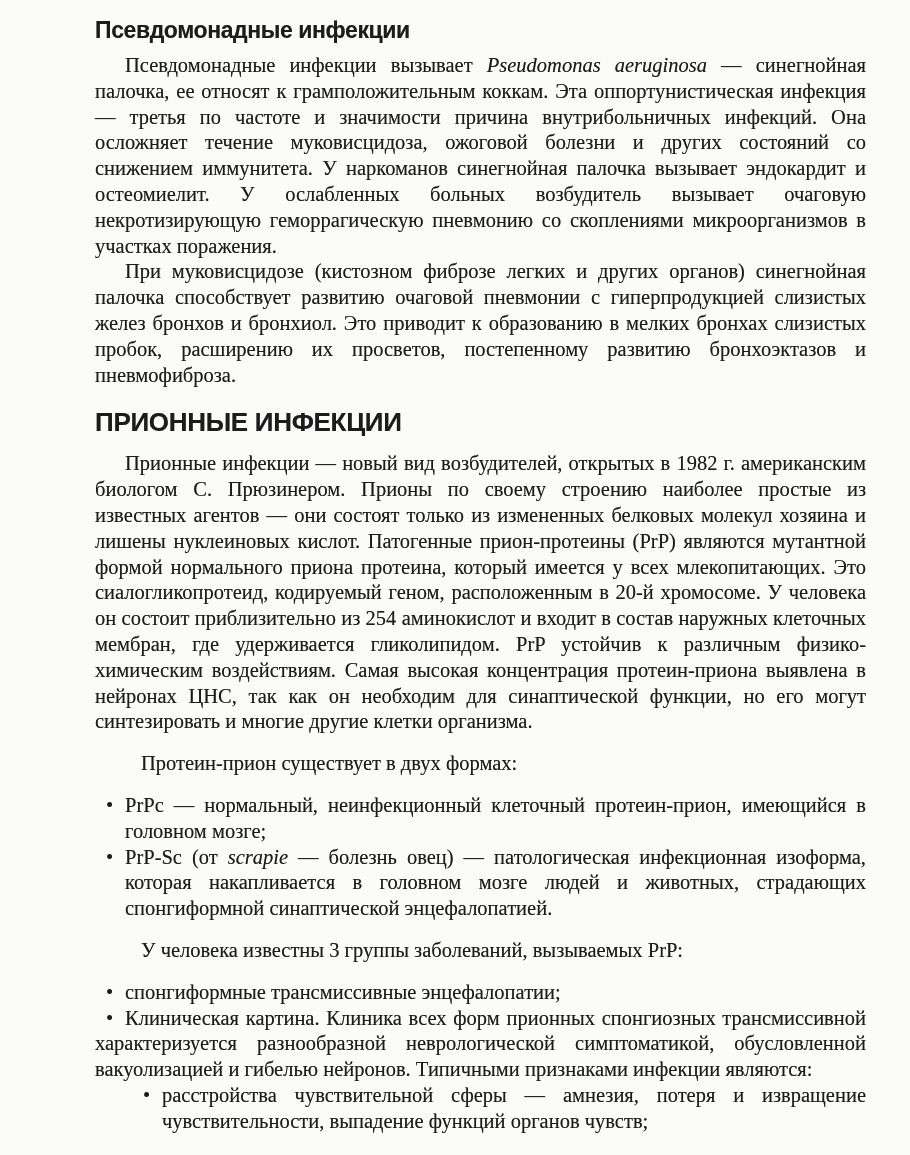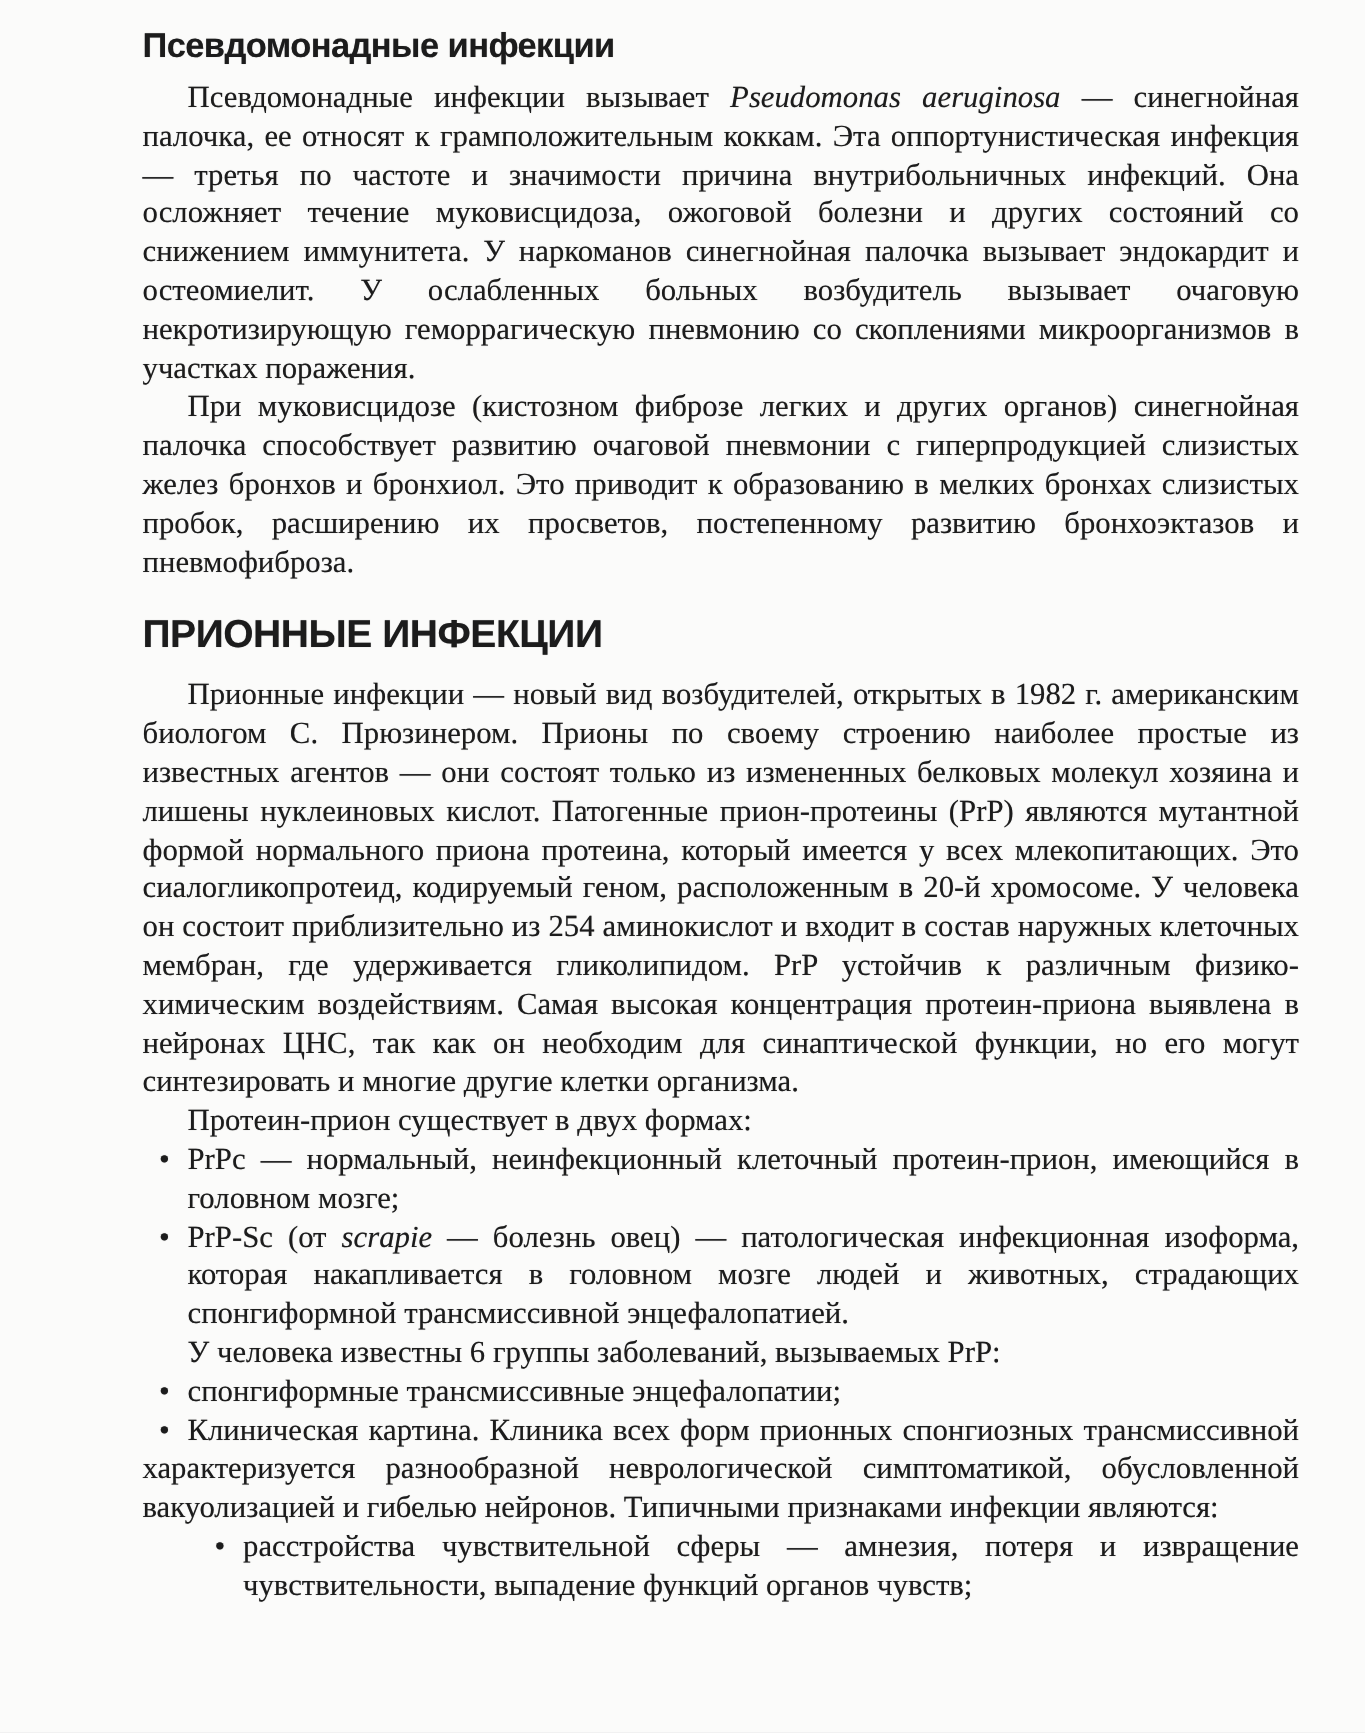--- a/index.html
+++ b/index.html
@@ -38,21 +38,21 @@
   .body-text {
     font-size: 20.5px;
     line-height: 25.8px;
     text-align: justify;
   }
   p.para {
     margin: 0;
     text-indent: 30px;
   }
   .intro-line {
-    margin: 0;
+    margin: 16px;
     text-indent: 30px;
   }
   .bullet-list { margin: 0; }
   .li {
     position: relative;
     padding-left: 30px;
     margin: 0;
     text-align: justify;
   }
   .li .bullet {
@@ -78,24 +78,24 @@
     <p class="para">При муковисцидозе (кистозном фиброзе легких и других органов) синегнойная палочка способствует развитию очаговой пневмонии с гиперпродукцией слизистых желез бронхов и бронхиол. Это приводит к образованию в мелких бронхах слизистых пробок, расширению их просветов, постепенному развитию бронхоэктазов и пневмофиброза.</p>
 
     <div class="h2">ПРИОННЫЕ ИНФЕКЦИИ</div>
 
     <p class="para">Прионные инфекции — новый вид возбудителей, открытых в 1982 г. американским биологом С. Прюзинером. Прионы по своему строению наиболее простые из известных агентов — они состоят только из измененных белковых молекул хозяина и лишены нуклеиновых кислот. Патогенные прион-протеины (PrP) являются мутантной формой нормального приона протеина, который имеется у всех млекопитающих. Это сиалогликопротеид, кодируемый геном, расположенным в 20-й хромосоме. У человека он состоит приблизительно из 254 аминокислот и входит в состав наружных клеточных мембран, где удерживается гликолипидом. PrP устойчив к различным физико-химическим воздействиям. Самая высокая концентрация протеин-приона выявлена в нейронах ЦНС, так как он необходим для синаптической функции, но его могут синтезировать и многие другие клетки организма.</p>
 
     <p class="intro-line">Протеин-прион существует в двух формах:</p>
 
     <div class="bullet-list">
       <div class="li"><span class="bullet">•</span><span>PrPc — нормальный, неинфекционный клеточный протеин-прион, имеющийся в головном мозге;</span></div>
-      <div class="li"><span class="bullet">•</span><span>PrP-Sc (от </span><i>scrapie</i><span> — болезнь овец) — патологическая инфекционная изоформа, которая накапливается в головном мозге людей и животных, страдающих спонгиформной трансмиссивной энцефалопатией.</span></div>
+      <div class="li"><span class="bullet">•</span><span>PrP-Sc (от </span><i>scrapie</i><span> — болезнь овец) — патологическая инфекционная изоформа, которая накапливается в головном мозге людей и животных, страдающих спонгиформной синаптической энцефалопатией.</span></div>
     </div>
 
-    <p class="intro-line">У человека известны 6 группы заболеваний, вызываемых PrP:</p>
+    <p class="intro-line">У человека известны 3 группы заболеваний, вызываемых PrP:</p>
 
     <div class="bullet-list">
       <div class="li"><span class="bullet">•</span><span>спонгиформные трансмиссивные энцефалопатии;</span></div>
       <div class="li"><span class="bullet">•</span></div>
     </div>
 
     <p class="para"><b class="lead">Клиническая картина</b><span>. Клиника всех форм прионных спонгиозных трансмиссивной характеризуется разнообразной неврологической симптоматикой, обусловленной вакуолизацией и гибелью нейронов. Типичными признаками инфекции являются:</span></p>
 
     <div class="bullet-list signs">
       <div class="li"><span class="bullet">•</span><span>расстройства чувствительной сферы — амнезия, потеря и извращение чувствительности, выпадение функций органов чувств;</span></div>

